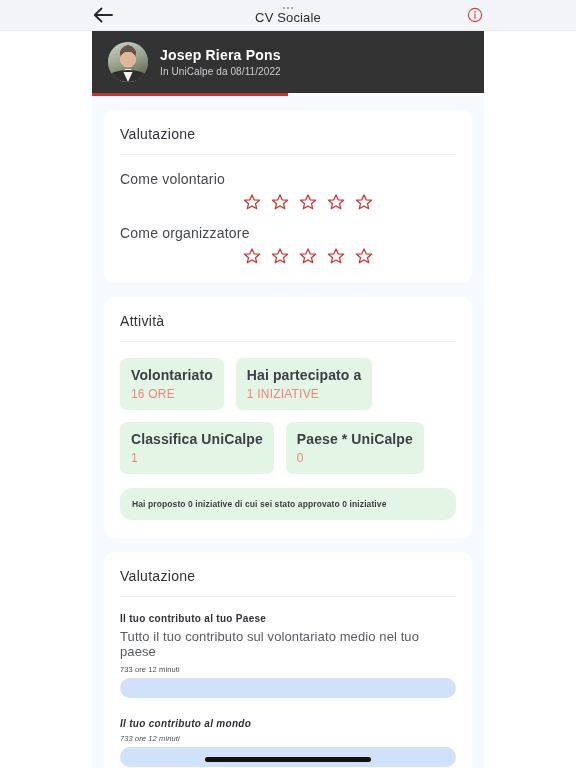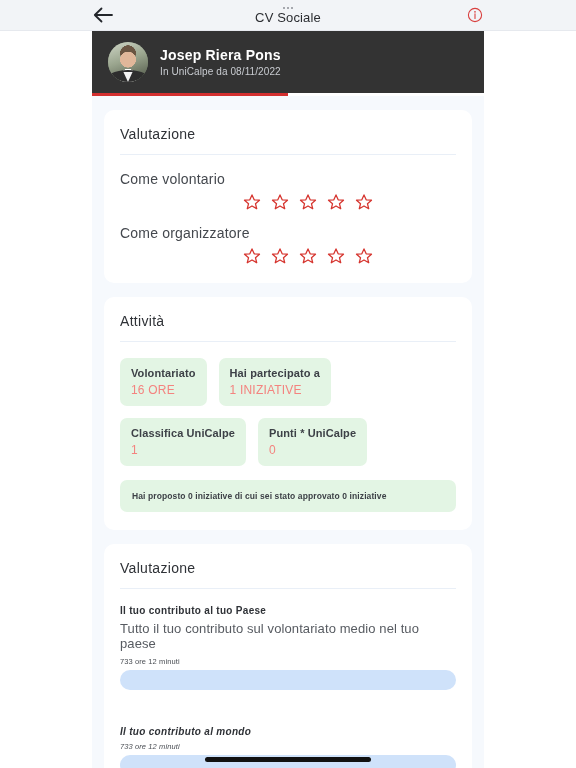--- a/index.html
+++ b/index.html
@@ -228,44 +228,44 @@
     gap: 12px;
     margin-top: 4px;
   }
   .chip {
     background: #e3f5e4;
     border-radius: 7px;
     padding: 9px 11px;
     min-width: 82px;
   }
   .chip .k {
-    font-size: 11px;
+    font-size: 14px;
     color: #3d4147;
     font-weight: bold;
     letter-spacing: .1px;
     margin-bottom: 4px;
   }
   .chip .v {
     font-size: 12px;
     color: #f4837f;
     letter-spacing: .2px;
   }
   .banner {
     margin-top: 14px;
     background: #e3f5e4;
-    border-radius: 7px;
+    border-radius: 12px;
     padding: 11px 12px;
     font-size: 8.5px;
     color: #3d4147;
     font-weight: bold;
     letter-spacing: .1px;
   }
 
   
-  .goal { margin-bottom: 36px; }
+  .goal { margin-bottom: 20px; }
   .goal:last-child { margin-bottom: 0; font-style: italic; }
   .goal .g-title {
     font-size: 10px;
     font-weight: bold;
     color: #2f3237;
     letter-spacing: .3px;
     margin-bottom: 5px;
   }
   .goal .g-sub {
     font-size: 13px;
@@ -401,21 +401,21 @@
           </div>
           <div class="chip">
             <div class="k">Hai partecipato a</div>
             <div class="v">1 INIZIATIVE</div>
           </div>
           <div class="chip">
             <div class="k">Classifica UniCalpe</div>
             <div class="v">1</div>
           </div>
           <div class="chip">
-            <div class="k">Punti * UniCalpe</div>
+            <div class="k">Paese * UniCalpe</div>
             <div class="v">0</div>
           </div>
         </div>
         <div class="banner">Hai proposto 0 iniziative di cui sei stato approvato 0 iniziative</div>
       </div>
 
       <div class="card">
         <h2>Valutazione</h2>
 
         <div class="goal">

